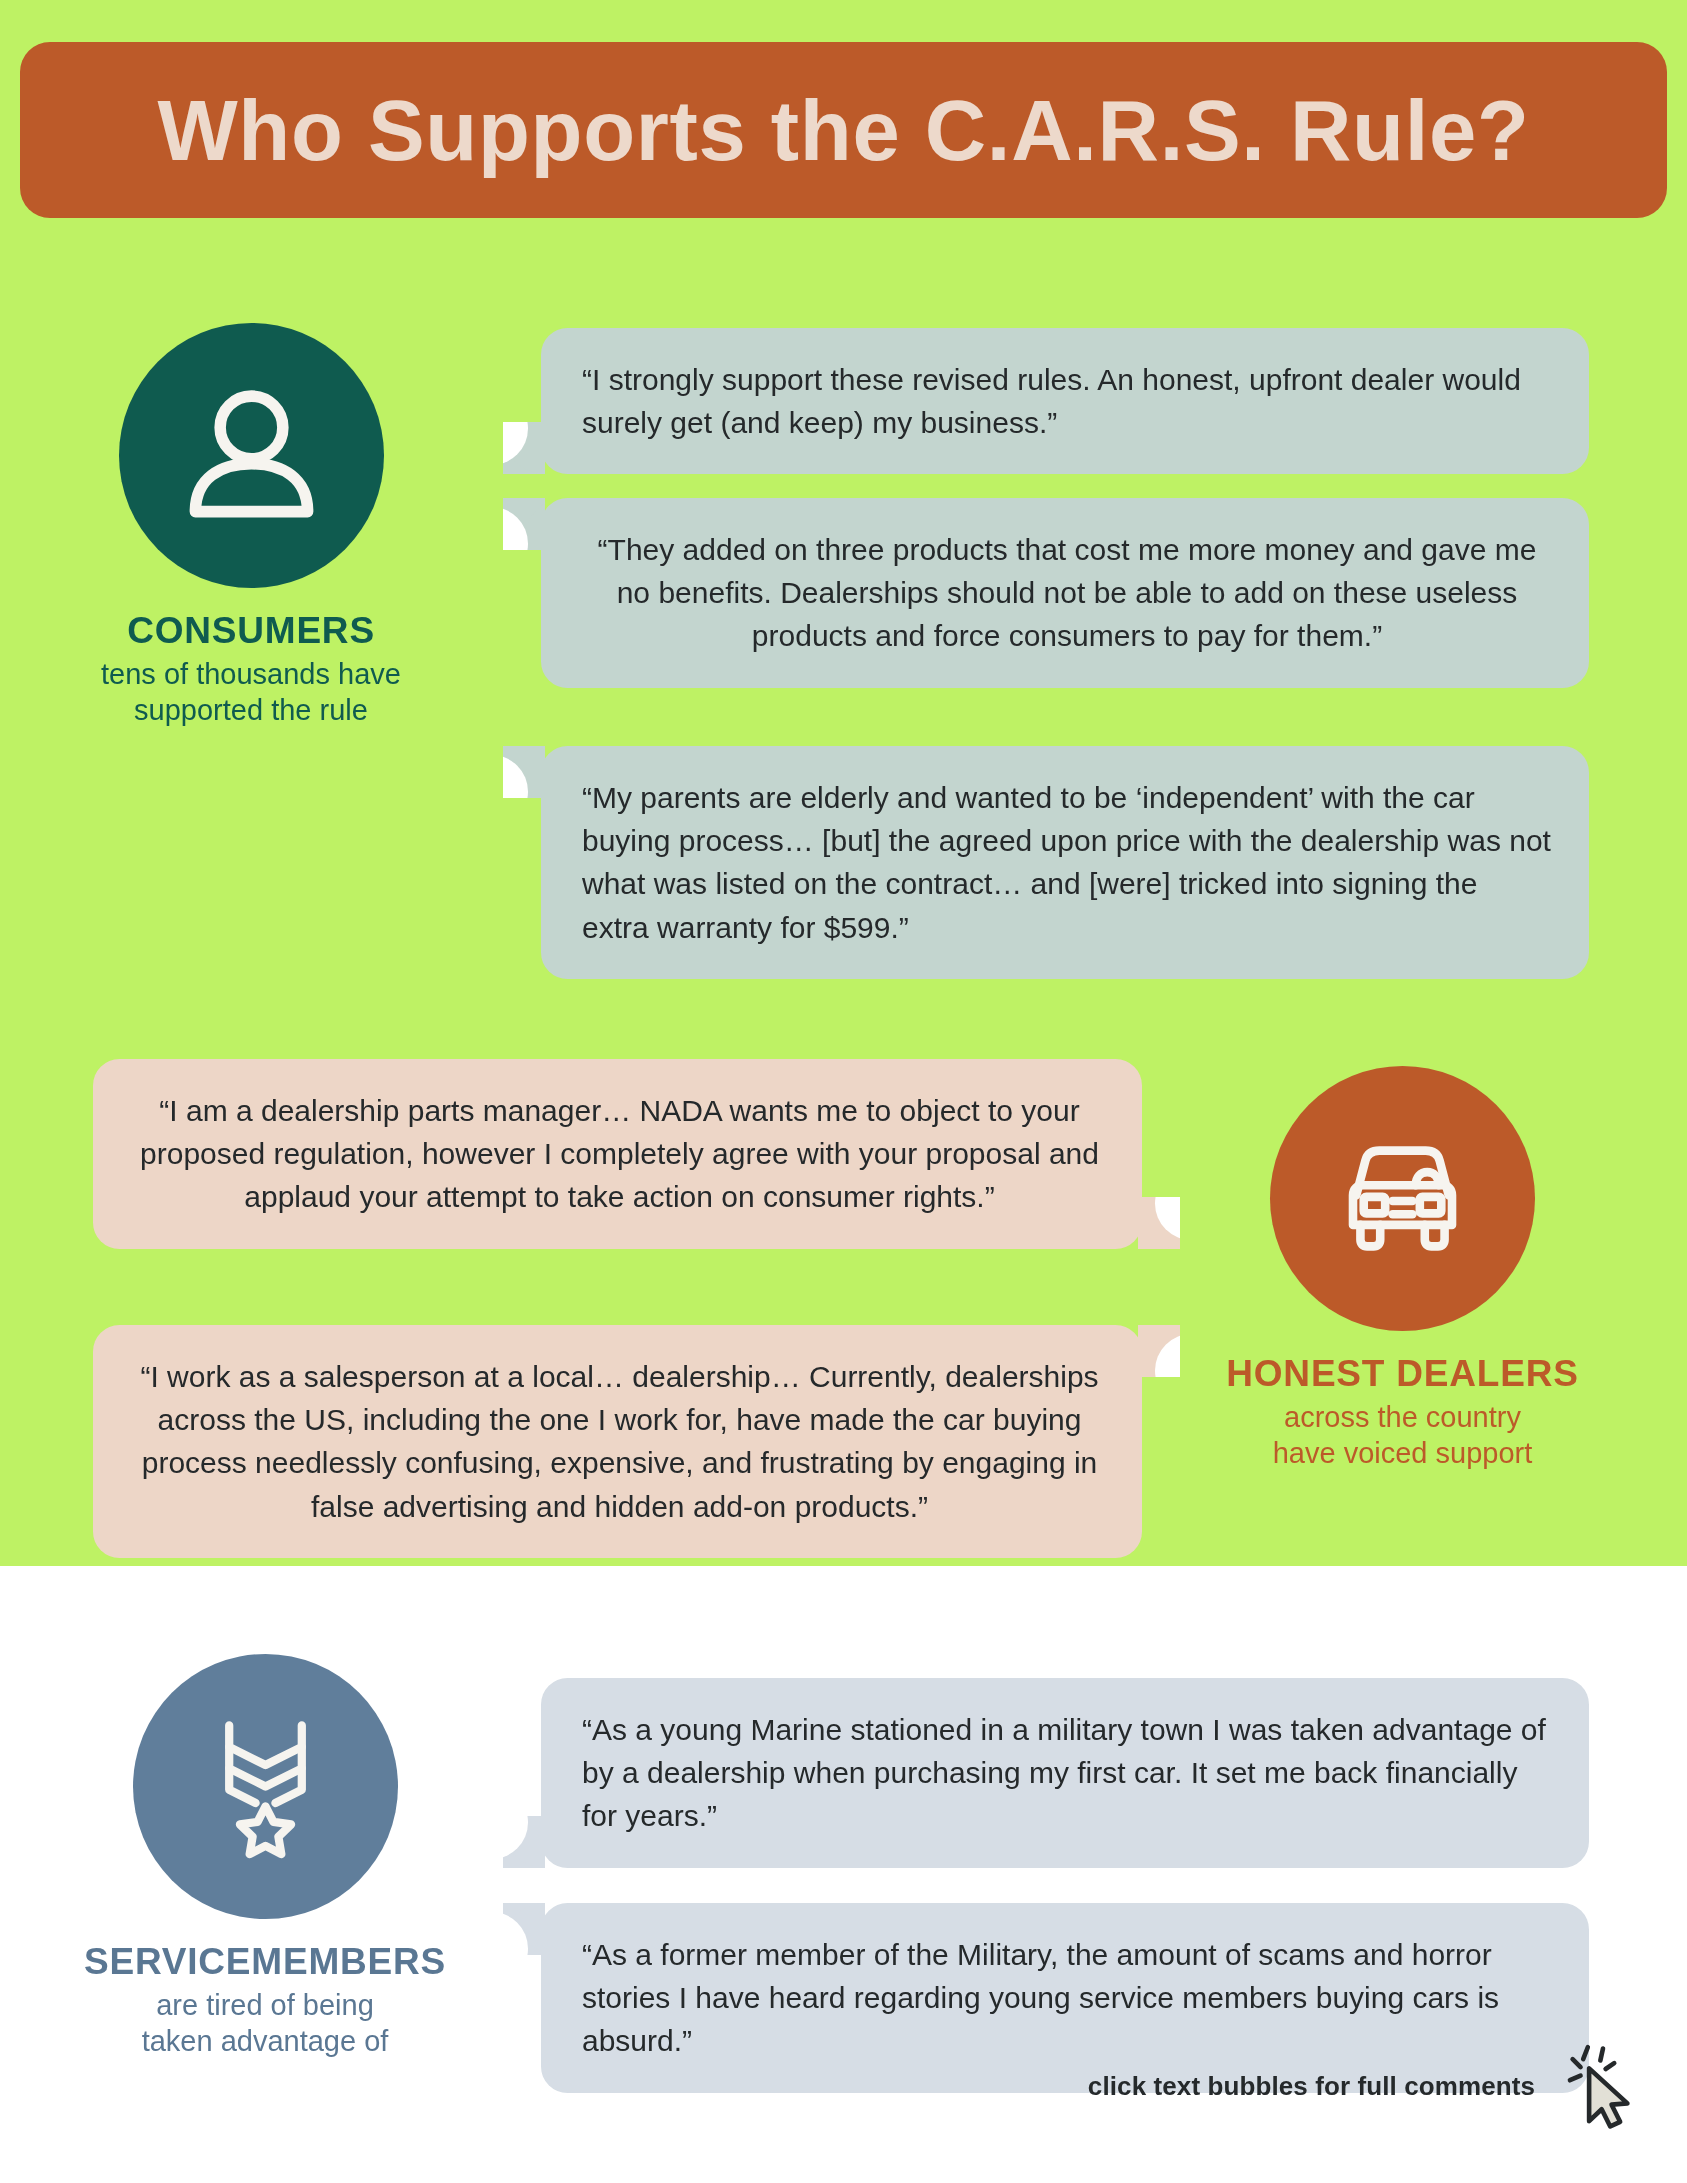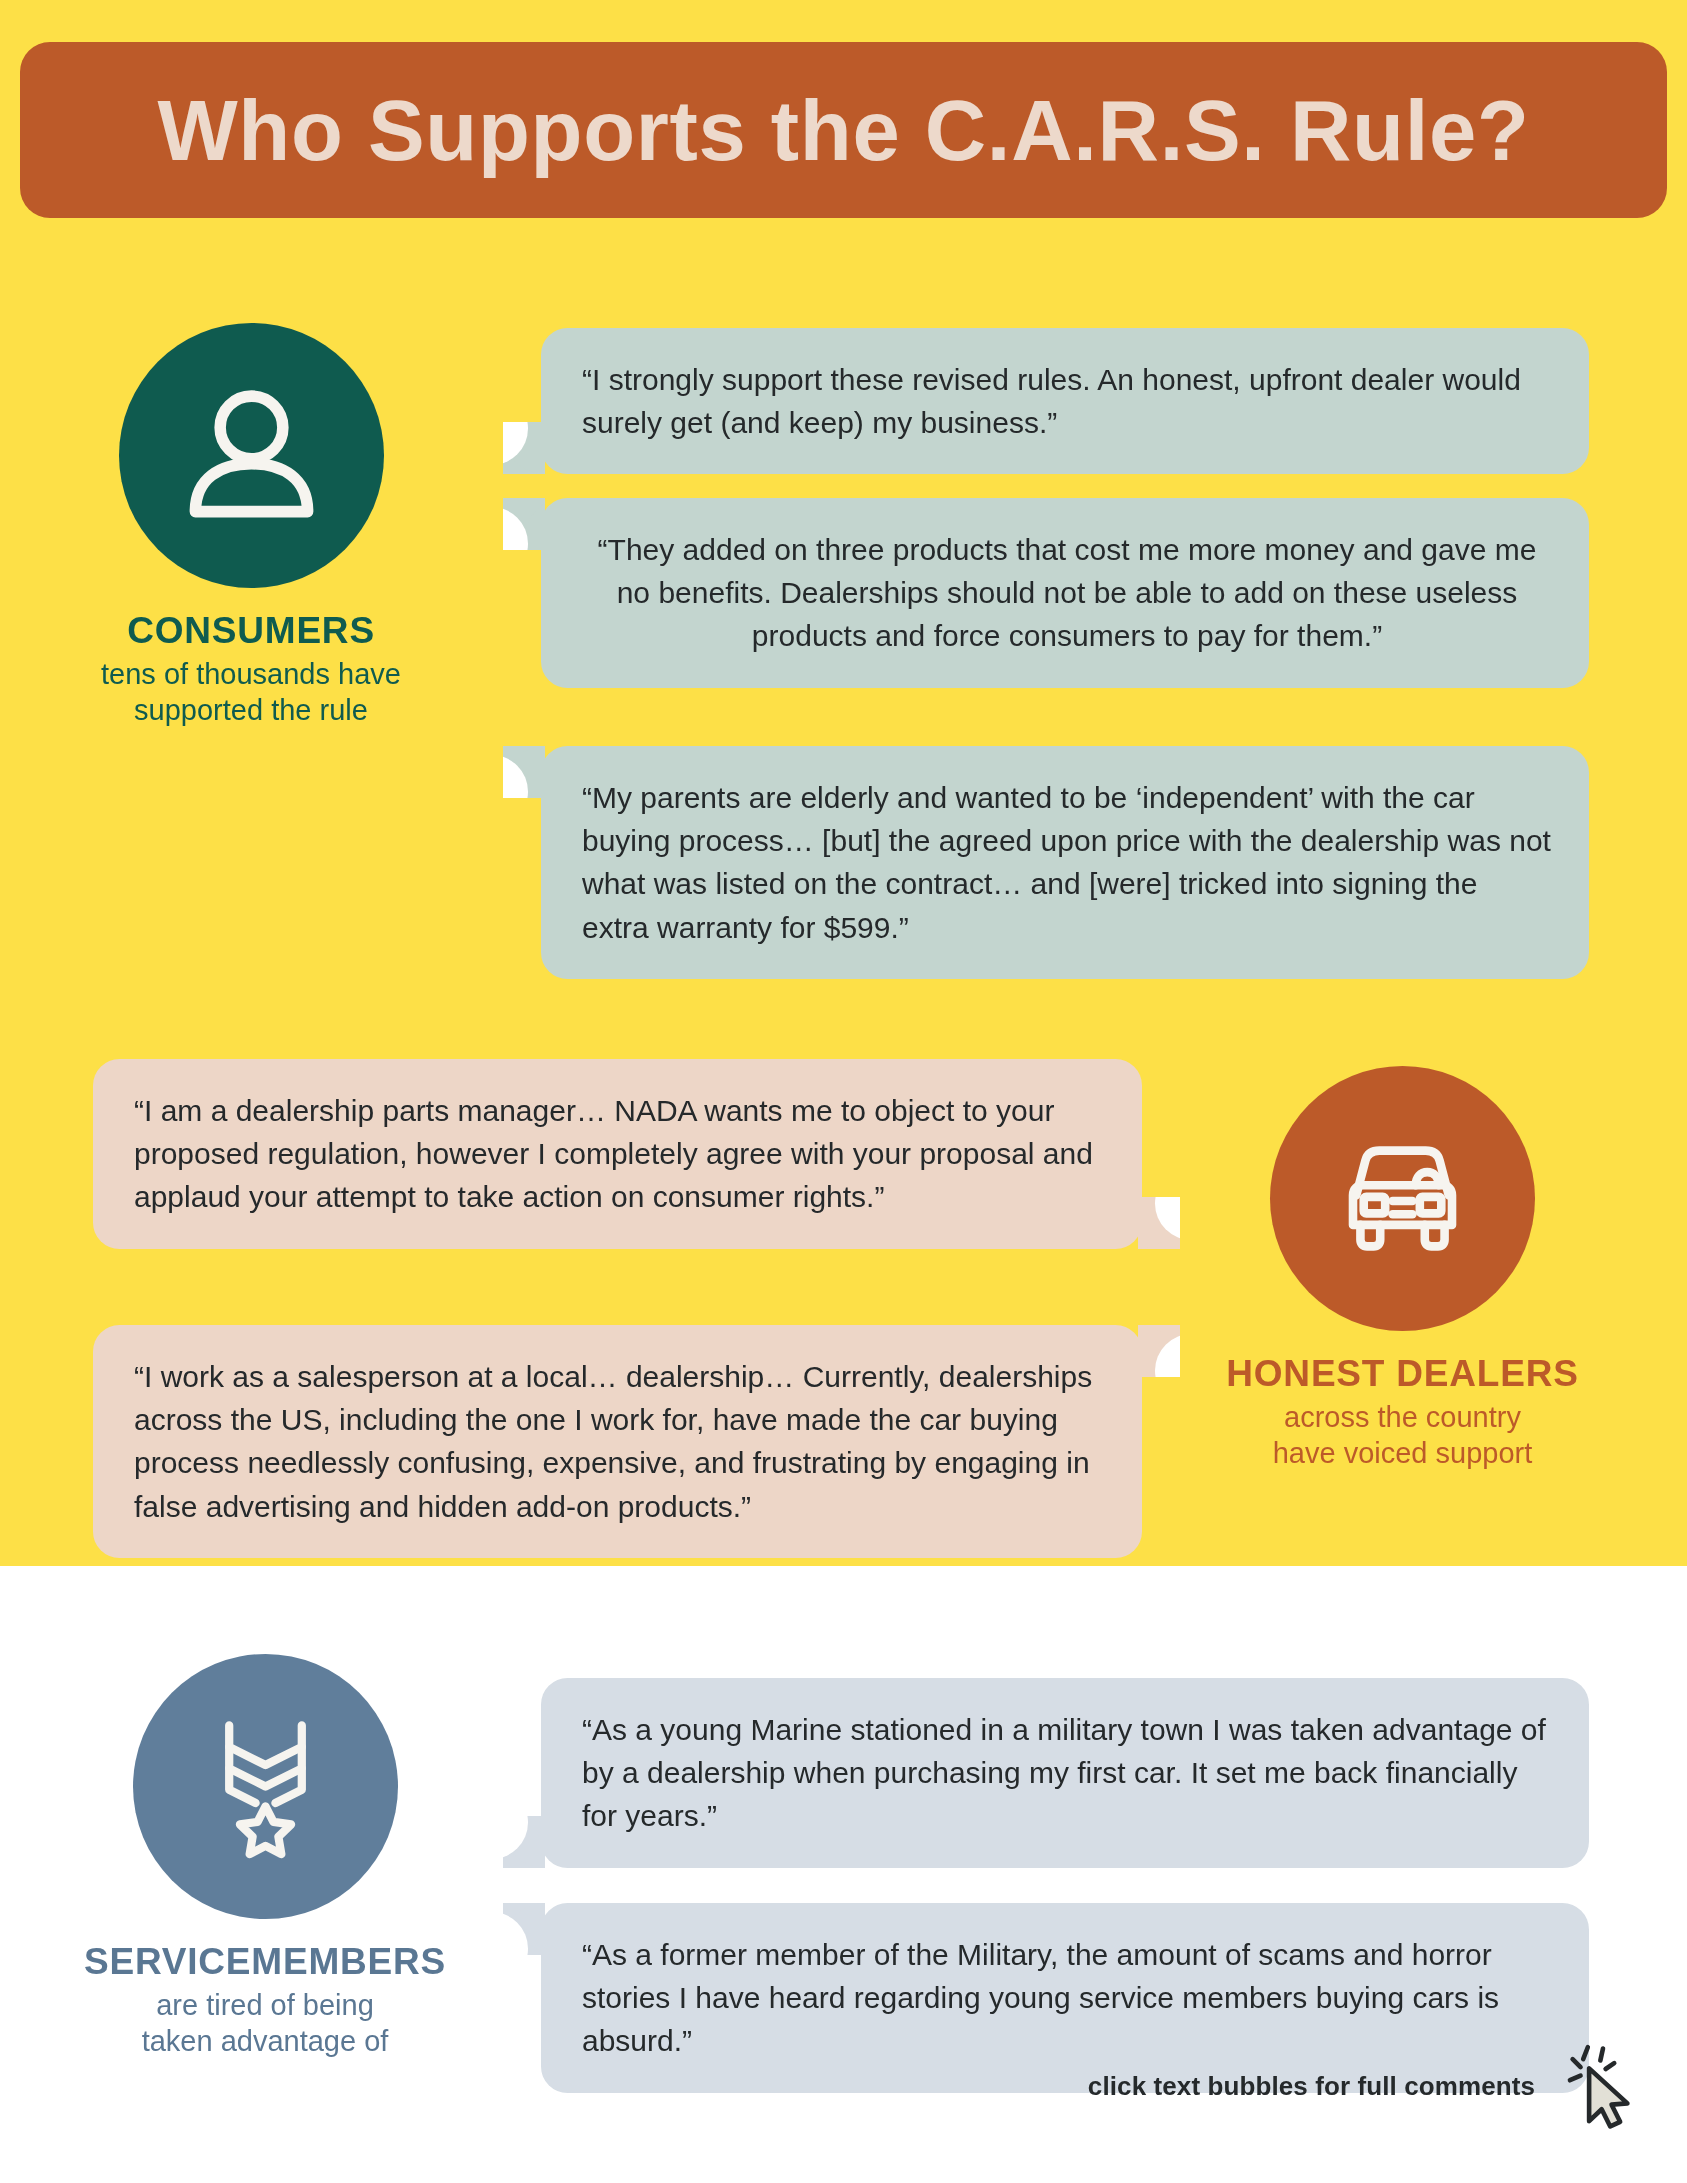--- a/index.html
+++ b/index.html
@@ -3,21 +3,21 @@
 <meta charset="utf-8">
 <style>
   * { box-sizing: border-box; margin: 0; padding: 0; }
   html, body {
     width: 1687px; height: 2183px;
     background: #ffffff;
     font-family: "Liberation Sans", sans-serif;
     overflow: hidden;
   }
 
-  .page { position: relative; width: 1687px; height: 1566px; background:#fde047; }
+  .page { position: relative; width: 1687px; height: 1566px; background:#bef264; }
 
   
   .header-bar {
     position: absolute;
     left: 20px; top: 42px;
     width: 1647px; height: 176px;
     background: #BC5A29;
     border-radius: 30px;
     display: flex; align-items: center; justify-content: center;
   }
@@ -102,21 +102,21 @@
   .tail.br { right: -38px; bottom: 0; }
   .tail.br .fill { border-bottom-right-radius: 42px; }
   .tail.br .cut  { right: -48px; top: -30px; }
 
   
   .tail.tr { right: -38px; top: 0; }
   .tail.tr .fill { border-top-right-radius: 42px; }
   .tail.tr .cut  { right: -48px; bottom: -30px; }
 
   .sage  { background: #C3D5CF; }
-  .peach { background: #EDD6C7; }
+  .peach { background: #EDD6C7; text-align: center; }
   .slate { background: #D6DDE5; }
 
   .sage  .tail, .sage  .tail .fill { background: #C3D5CF; }
   .peach .tail, .peach .tail .fill { background: #EDD6C7; }
   .slate .tail, .slate .tail .fill { background: #D6DDE5; }
 
   
   #b-c1 { left: 541px; top: 328px;  width: 1048px; }
   #b-c2 { left: 541px; top: 498px;  width: 1048px; text-align: center; }
   #b-c3 { left: 541px; top: 746px; width: 1048px; }

